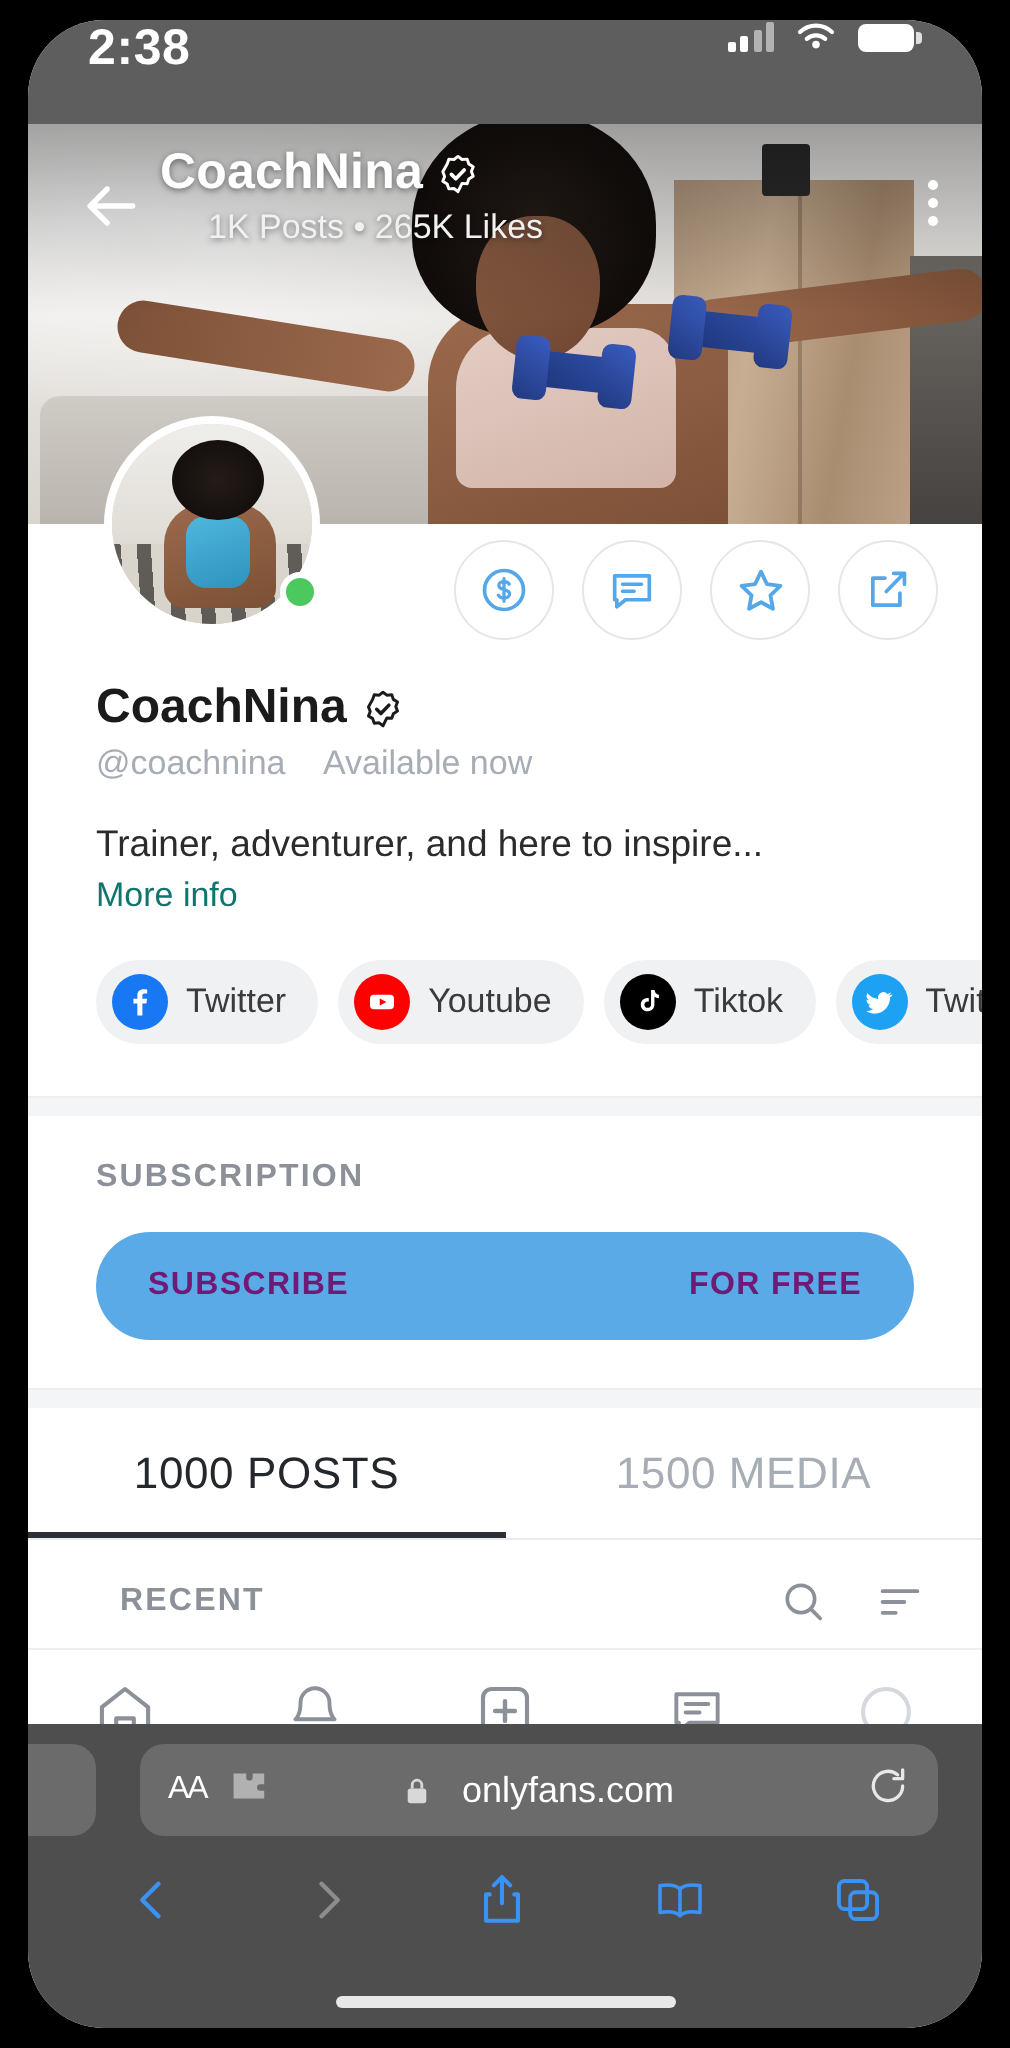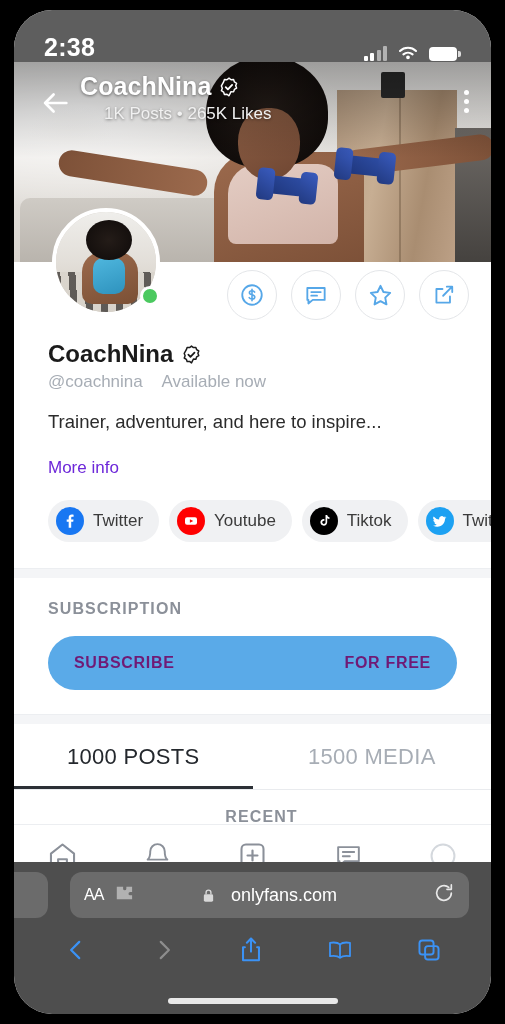--- a/index.html
+++ b/index.html
@@ -24,21 +24,21 @@
     overflow: hidden;
     background: #fff;
   }
 
   
   .statusbar {
     position: relative;
     height: 52px;
     background: #5e5e5e;
     color: #fff;
-    display: flex; align-items: flex-end;
+    display: flex; align-items: flex-start;
     padding: 0 34px 0 30px;
   }
   .status-time { font-size: 25px; font-weight: 600; letter-spacing: .3px; }
   .status-icons { margin-left: auto; display: flex; align-items: center; gap: 9px; }
   .bars { display: flex; align-items: flex-end; gap: 2.5px; height: 15px; }
   .bars i { display: block; width: 4px; background: #fff; border-radius: 1px; }
   .bars i:nth-child(1) { height: 5px; }
   .bars i:nth-child(2) { height: 8px; }
   .bars i:nth-child(3) { height: 11px; background: #b2b2b2; }
   .bars i:nth-child(4) { height: 15px; background: #b2b2b2; }
@@ -186,21 +186,21 @@
 
   
   .bio { padding: 8px 34px 0; }
   .bio-name {
     display: flex; align-items: center; gap: 8px;
     font-size: 24px; font-weight: 700; color: #1b1b1b;
   }
   .bio-handle { margin-top: 4px; font-size: 17px; color: #a7adb5; }
   .bio-handle .avail { margin-left: 14px; }
   .bio-text { margin-top: 19px; font-size: 18.5px; color: #2b2b2b; }
-  .bio-more { margin-top: 25px; font-size: 17px; color: #6d28d9; }
+  .bio-more { margin-top: 5px; font-size: 17px; color: #0f766e; }
 
   .socials { display: flex; gap: 10px; padding: 22px 34px 0; }
   .chip {
     display: flex; align-items: center; gap: 9px;
     background: #f0f1f3; border-radius: 22px; padding: 7px 16px 7px 8px;
   }
   .chip-ico { width: 28px; height: 28px; border-radius: 50%;
     display: flex; align-items: center; justify-content: center; flex: 0 0 auto; }
   .chip-label { font-size: 17px; color: #3b3b3b; }
 
@@ -217,21 +217,21 @@
 
   
   .tabs { display: flex; background: #fff; border-bottom: 1px solid #e9ebee; }
   .tab {
     flex: 1; text-align: center; padding: 20px 0 16px;
     font-size: 22px; color: #a7adb5; letter-spacing: .3px;
   }
   .tab.active { color: #24282d; border-bottom: 3px solid #2c3036; font-weight: 400; }
 
   .recent-row {
-    display: flex; align-items: center; padding: 18px 28px 14px 46px; flex-direction: column;
+    display: flex; align-items: center; padding: 18px 28px 14px 46px;
   }
   .recent-label { font-size: 16px; letter-spacing: 1.1px; font-weight: 700; color: #8b9099; }
   .recent-icons { margin-left: auto; display: flex; align-items: center; gap: 22px; }
 
   .thumbs { display: flex; gap: 9px; padding: 0 14px; height: 26px; overflow: hidden; }
   .thumb { flex: 1; height: 60px; border-radius: 8px; }
   .t1 { background: linear-gradient(to bottom,#2a2420,#7d6a5c); }
   .t2 { background: linear-gradient(to bottom,#1d2b33,#41616f); }
   .t3 { background: linear-gradient(to bottom,#efefef,#cfcfcf); }
   .t4 { background: linear-gradient(to bottom,#0f3742,#1d6b80); }

